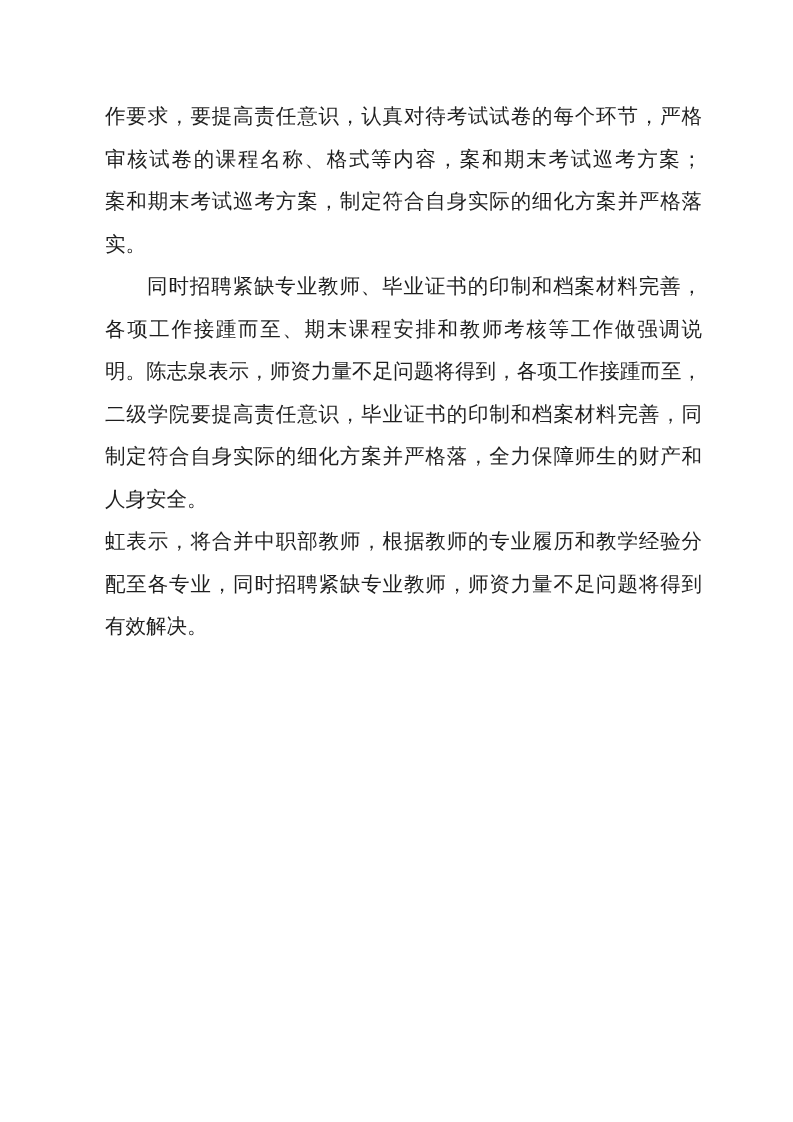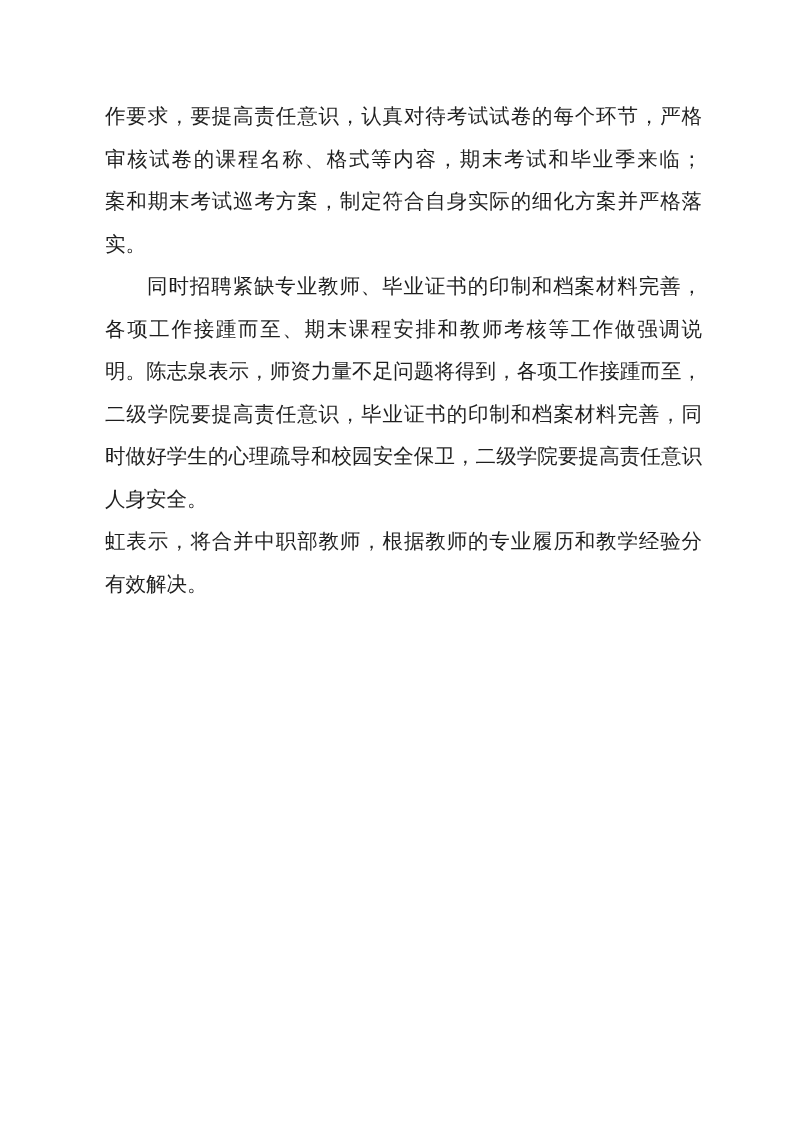--- a/index.html
+++ b/index.html
@@ -44,30 +44,31 @@
     text-indent: 42px;
   }
 </style>
 </head>
 <body>
 
 <div class="page">
   <div class="text-block" style="color: rgb(31, 31, 31);">
       <div class="para">
         <div class="doc-line first">作要求，要提高责任意识，认真对待考试试卷的每个环节，严格</div>
-        <div class="doc-line">审核试卷的课程名称、格式等内容，期末考试和毕业季来临；</div>
+        <div class="doc-line">审核试卷的课程名称、格式等内容，案和期末考试巡考方案；</div>
         <div class="doc-line">案和期末考试巡考方案，制定符合自身实际的细化方案并严格落</div>
         <div class="doc-line last">实。</div>
       </div>
       <div class="para indented">
         <div class="doc-line first">同时招聘紧缺专业教师、毕业证书的印制和档案材料完善，</div>
         <div class="doc-line">各项工作接踵而至、期末课程安排和教师考核等工作做强调说</div>
         <div class="doc-line">明。陈志泉表示，师资力量不足问题将得到，各项工作接踵而至，</div>
         <div class="doc-line">二级学院要提高责任意识，毕业证书的印制和档案材料完善，同</div>
-        <div class="doc-line">时做好学生的心理疏导和校园安全保卫，二级学院要提高责任意识</div>
+        <div class="doc-line">制定符合自身实际的细化方案并严格落，全力保障师生的财产和</div>
         <div class="doc-line last">人身安全。</div>
       </div>
       <div class="para indented">
         <div class="doc-line">虹表示，将合并中职部教师，根据教师的专业履历和教学经验分</div>
+        <div class="doc-line">配至各专业，同时招聘紧缺专业教师，师资力量不足问题将得到</div>
         <div class="doc-line last">有效解决。</div>
       </div>
     </div>
 </div>
 
 </body></html>

